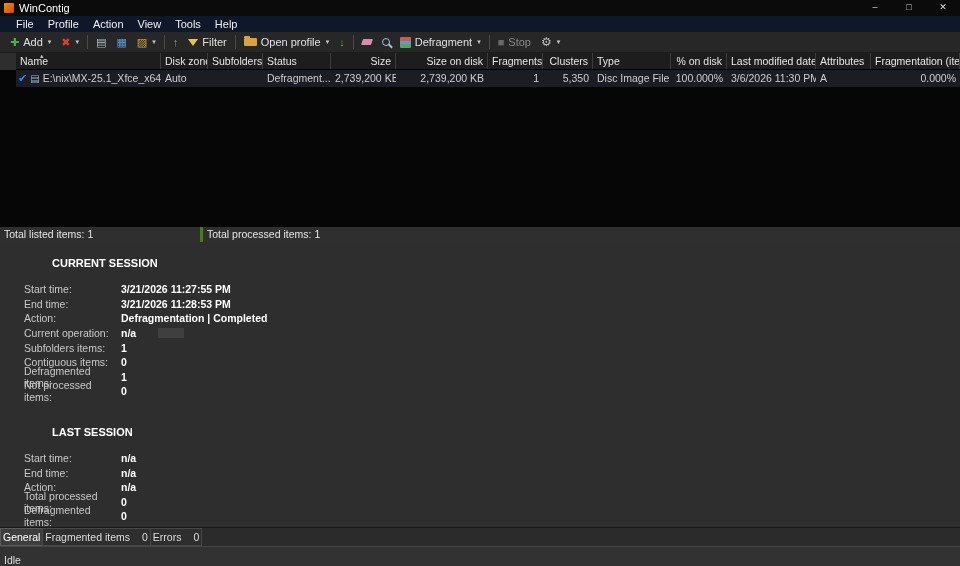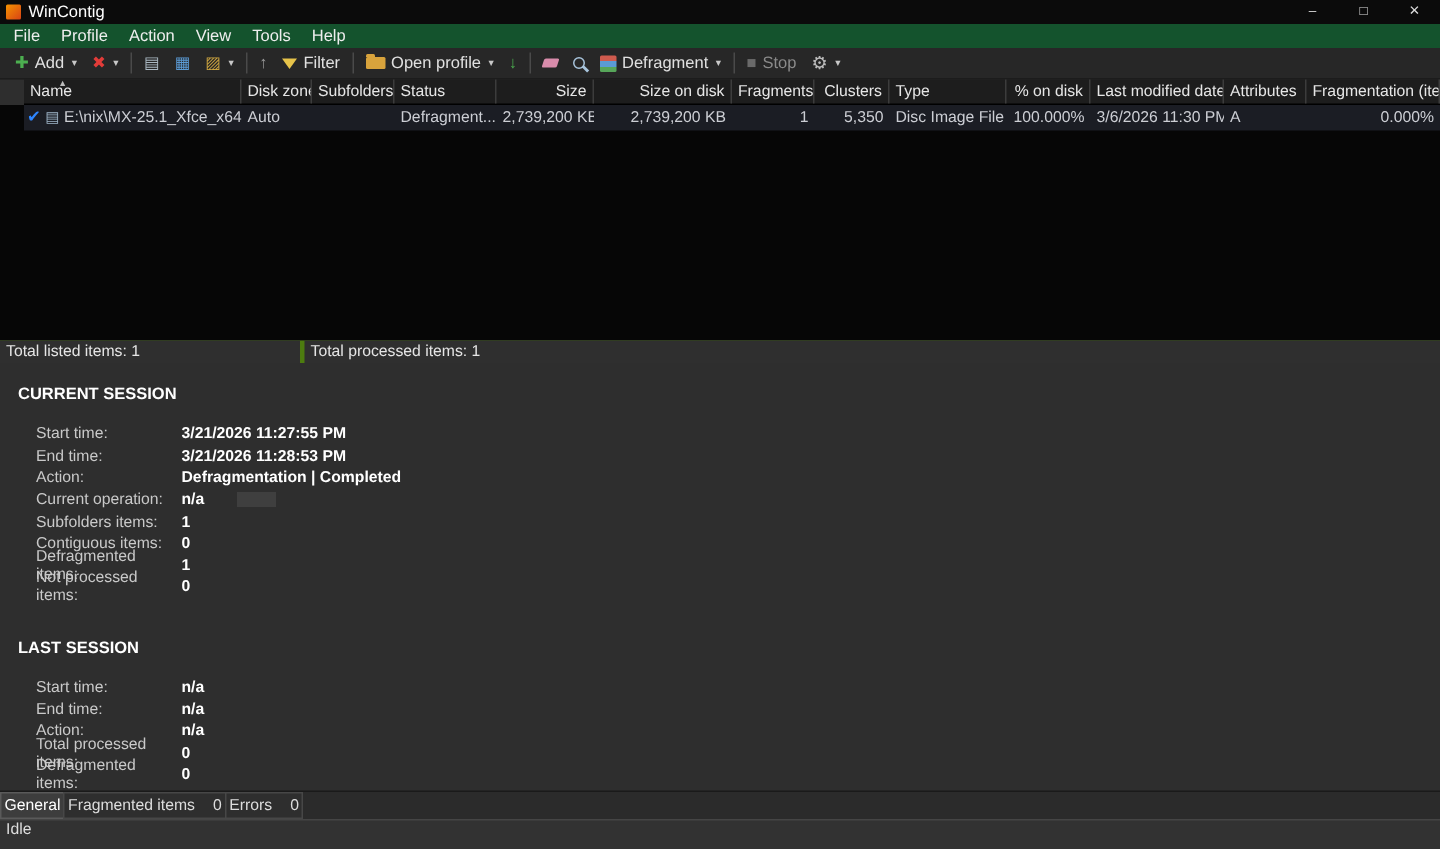--- a/index.html
+++ b/index.html
@@ -14,21 +14,21 @@
   .app { width:960px; height:566px; display:flex; flex-direction:column; }
 
   
   .titlebar { height:16px; background:#0b0b0b; display:flex; align-items:center; padding-left:4px; flex:0 0 16px; }
   .app-icon { width:10px; height:10px; background:linear-gradient(135deg,#f59300,#d84315); margin-right:5px; border-radius:1px; }
   .win-title { color:#ffffff; font-size:11px; }
   .win-controls { margin-left:auto; display:flex; height:16px; }
   .win-btn { width:34px; text-align:center; line-height:15px; font-size:9px; color:#dddddd; cursor:default; }
 
   
-  .menubar { height:16px; background:#14532d; display:flex; align-items:flex-end; flex:0 0 16px; padding-left:2px; }
+  .menubar { height:16px; background:#0f172a; display:flex; align-items:flex-end; flex:0 0 16px; padding-left:9px; }
   .menu-item { padding:0 7px; line-height:16px; color:#eeeeee; font-size:11px; cursor:default; }
 
   
   .toolbar { height:21px; background:#272727; display:flex; align-items:center; padding-left:5px; flex:0 0 21px; border-bottom:1px solid #1c1c1c; }
   .tbtn { display:flex; align-items:center; gap:4px; padding:1px 5px; color:#e0e0e0; font-size:11px; white-space:nowrap; cursor:default; }
   .tbtn.disabled { color:#8a8a8a; }
   .caret { font-size:7px; color:#c8c8c8; margin-left:1px; }
   .tsep { width:1px; height:14px; background:#4a4a4a; margin:0 3px; flex:0 0 1px; }
   .gi { font-size:11px; line-height:11px; }
   .i-add { color:#4caf50; font-weight:bold; }
@@ -63,37 +63,37 @@
   .file-ico { color:#9fb6c9; font-size:10px; line-height:17px; }
 
   
   .totals { height:15px; flex:0 0 15px; background:#4d7c0f; display:flex; }
   .total-seg { background:#2f2f2f; line-height:15px; padding-left:4px; font-size:10.5px; color:#e5e5e5; }
   .total-left { width:200px; margin-right:3px; }
   .total-right { flex:1; }
 
   
   .session { flex:1; background:#2e2e2e; padding:15px 0 0 12px; overflow:hidden; }
-  .session-title { font-weight:bold; font-size:11px; color:#ffffff; margin-bottom:13px; }
+  .session-title { font-weight:bold; font-size:11px; color:#ffffff; margin-bottom:13px;margin-left:40px; }
   .fields { margin-left:12px; }
   .frow { display:flex; align-items:center; height:14.6px; }
   .flabel { width:97px; color:#c9c9c9; font-size:10.5px; }
   .fvalue { color:#ffffff; font-size:10.5px; font-weight:bold; }
   .progress-placeholder { display:inline-block; width:26px; height:10px; background:#3f3f3f; margin-left:22px; vertical-align:middle; }
   .gap { height:27px; }
 
   
   .tabsbar { height:19px; flex:0 0 19px; background:#2b2b2b; display:flex; align-items:stretch; border-top:1px solid #1a1a1a; }
   .tab { display:flex; align-items:center; padding:0 2px; border:1px solid #474747; margin-left:-1px; font-size:10.5px; color:#dddddd; gap:12px; cursor:default; background:#2e2e2e; }
   .tab:first-child { margin-left:0; }
   .tab.active { background:#3d3d3d; border-color:#5a5a5a; color:#ffffff; }
   .tab-count { color:#dddddd; }
 
   
-  .statusbar { height:20px; flex:0 0 20px; background:#323232; border-top:1px solid #454545; display:flex; align-items:flex-start; padding-left:4px; font-size:10.5px; color:#dddddd; }
+  .statusbar { height:20px; flex:0 0 20px; background:#323232; border-top:1px solid #454545; display:flex; align-items:flex-end; padding-left:4px; font-size:10.5px; color:#dddddd; }
 </style>
 </head>
 <body>
 
 <div class="app">
 
   <div class="titlebar">
     <span class="app-icon"></span>
     <span class="win-title">WinContig</span>
     <div class="win-controls">

